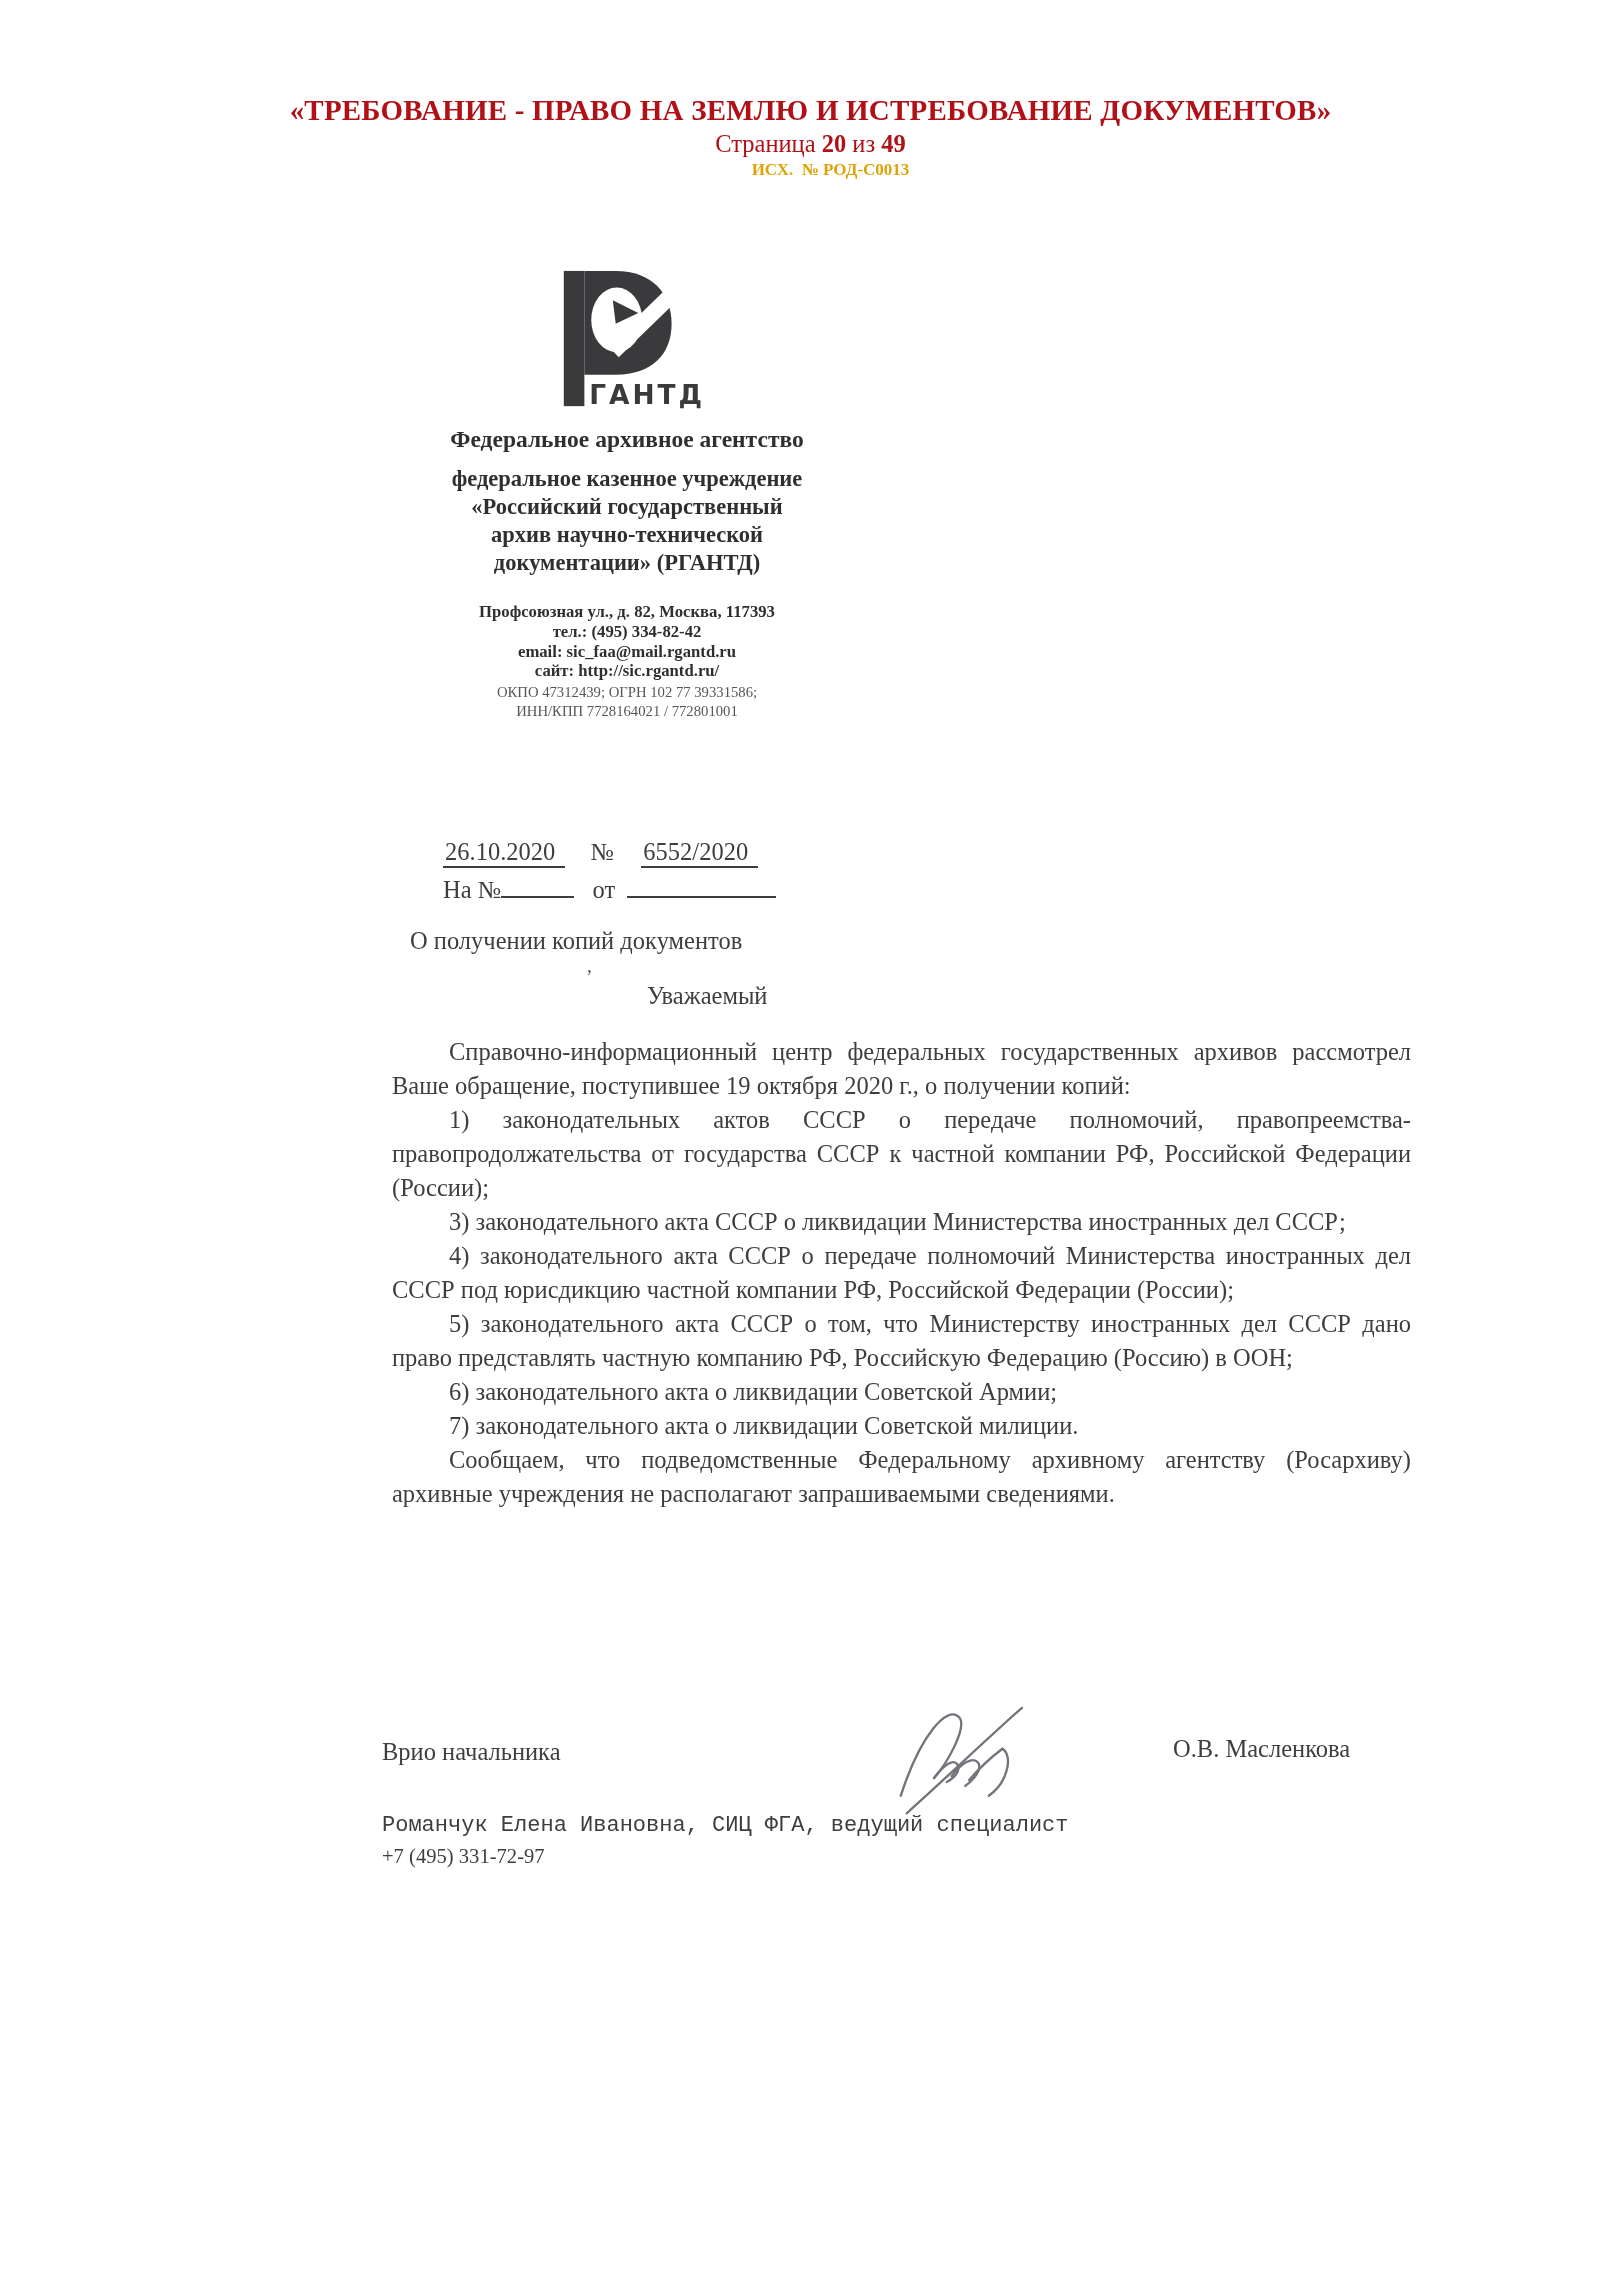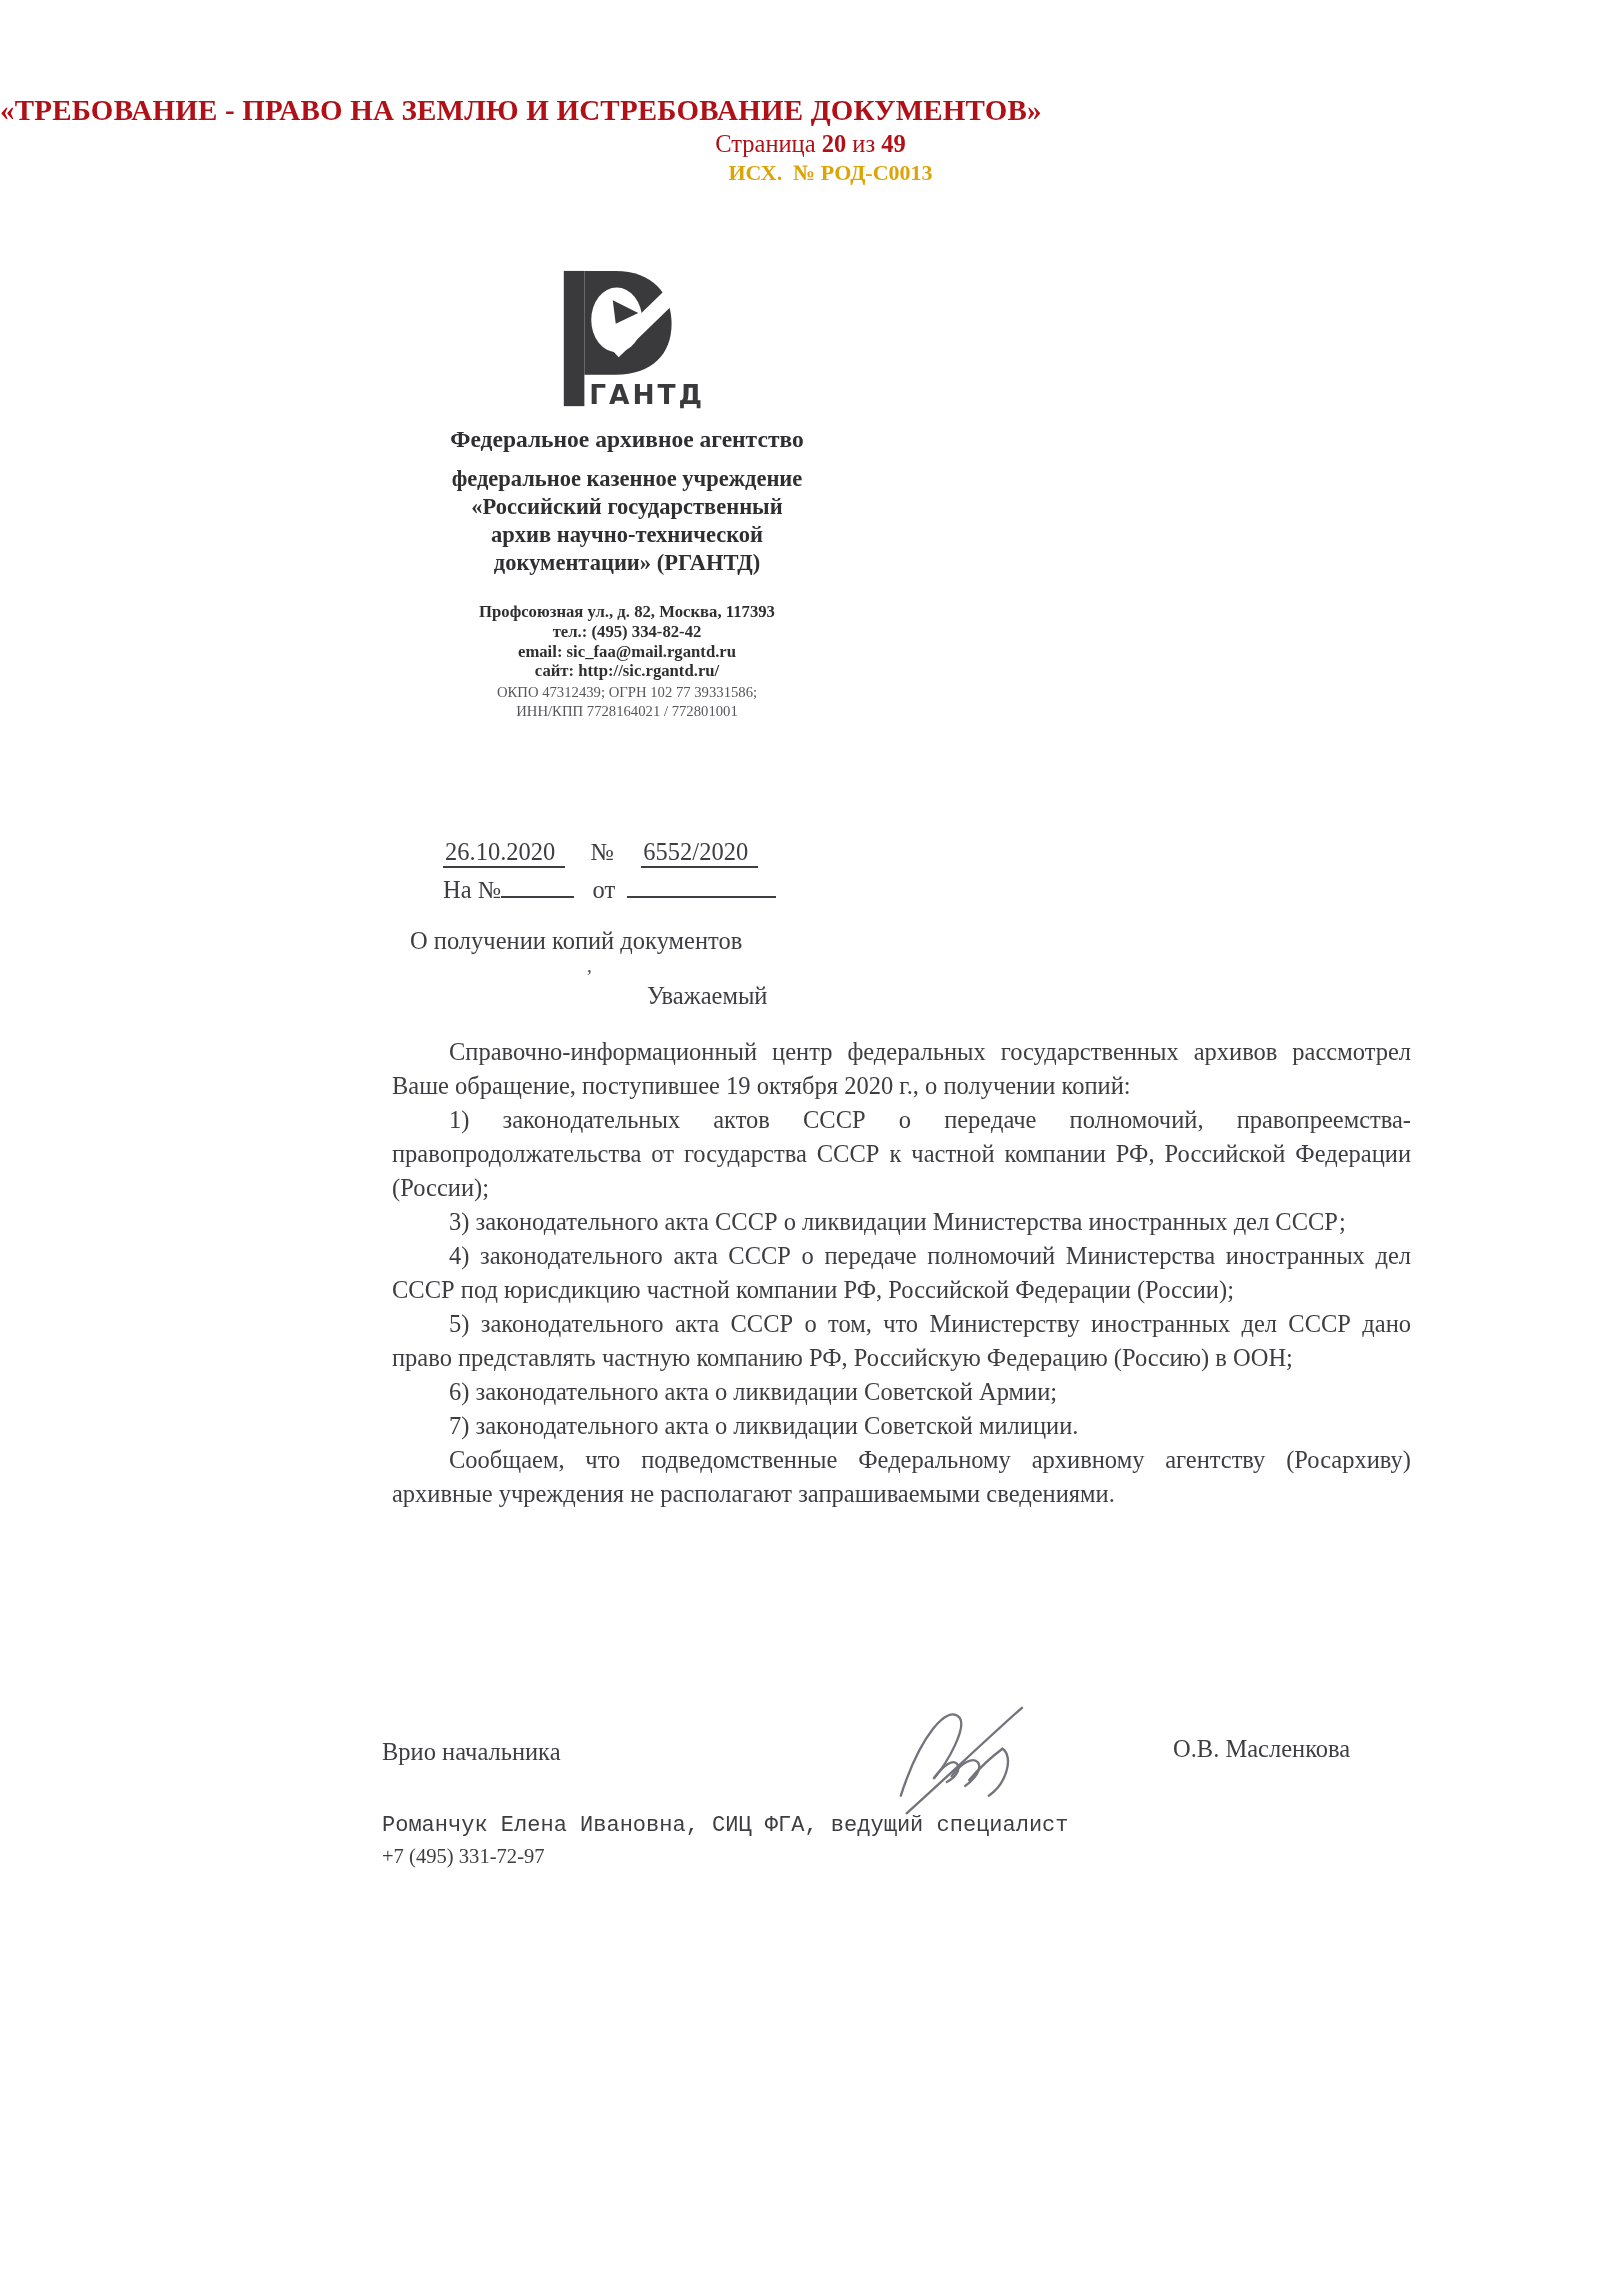--- a/index.html
+++ b/index.html
@@ -15,32 +15,32 @@
     position:relative;
     width:1621px;height:2293px;
     background:#ffffff;
     font-family:"Liberation Serif", serif;
     color:var(--ink);
     overflow:hidden;
   }
   
   .hdr-title{
     position:absolute;top:94px;left:0;width:100%;
-    text-align:left;
+    text-align:center;
     font-weight:bold;font-size:29px;letter-spacing:0.2px;
     color:var(--red);
   }
   .hdr-page{
     position:absolute;top:130px;left:0;width:100%;
     text-align:center;font-size:24.5px;color:var(--red);
   }
   .hdr-page b{font-weight:bold;}
   .hdr-ref{
     position:absolute;top:160px;left:0;width:100%;
-    text-align:center;font-size:22px;font-weight:bold;
+    text-align:center;font-size:17px;font-weight:bold;
     color:var(--gold);white-space:pre;padding-left:40px;
   }
   
   .letterhead{
     position:absolute;left:392px;top:267px;width:470px;
     text-align:center;color:var(--ink-dark);
   }
   .logo{display:block;margin:0 auto;}
   .lh-agency{margin-top:11.8px;font-size:23.5px;font-weight:bold;}
   .lh-org{margin-top:12.7px;font-size:22.5px;font-weight:bold;line-height:28px;}

